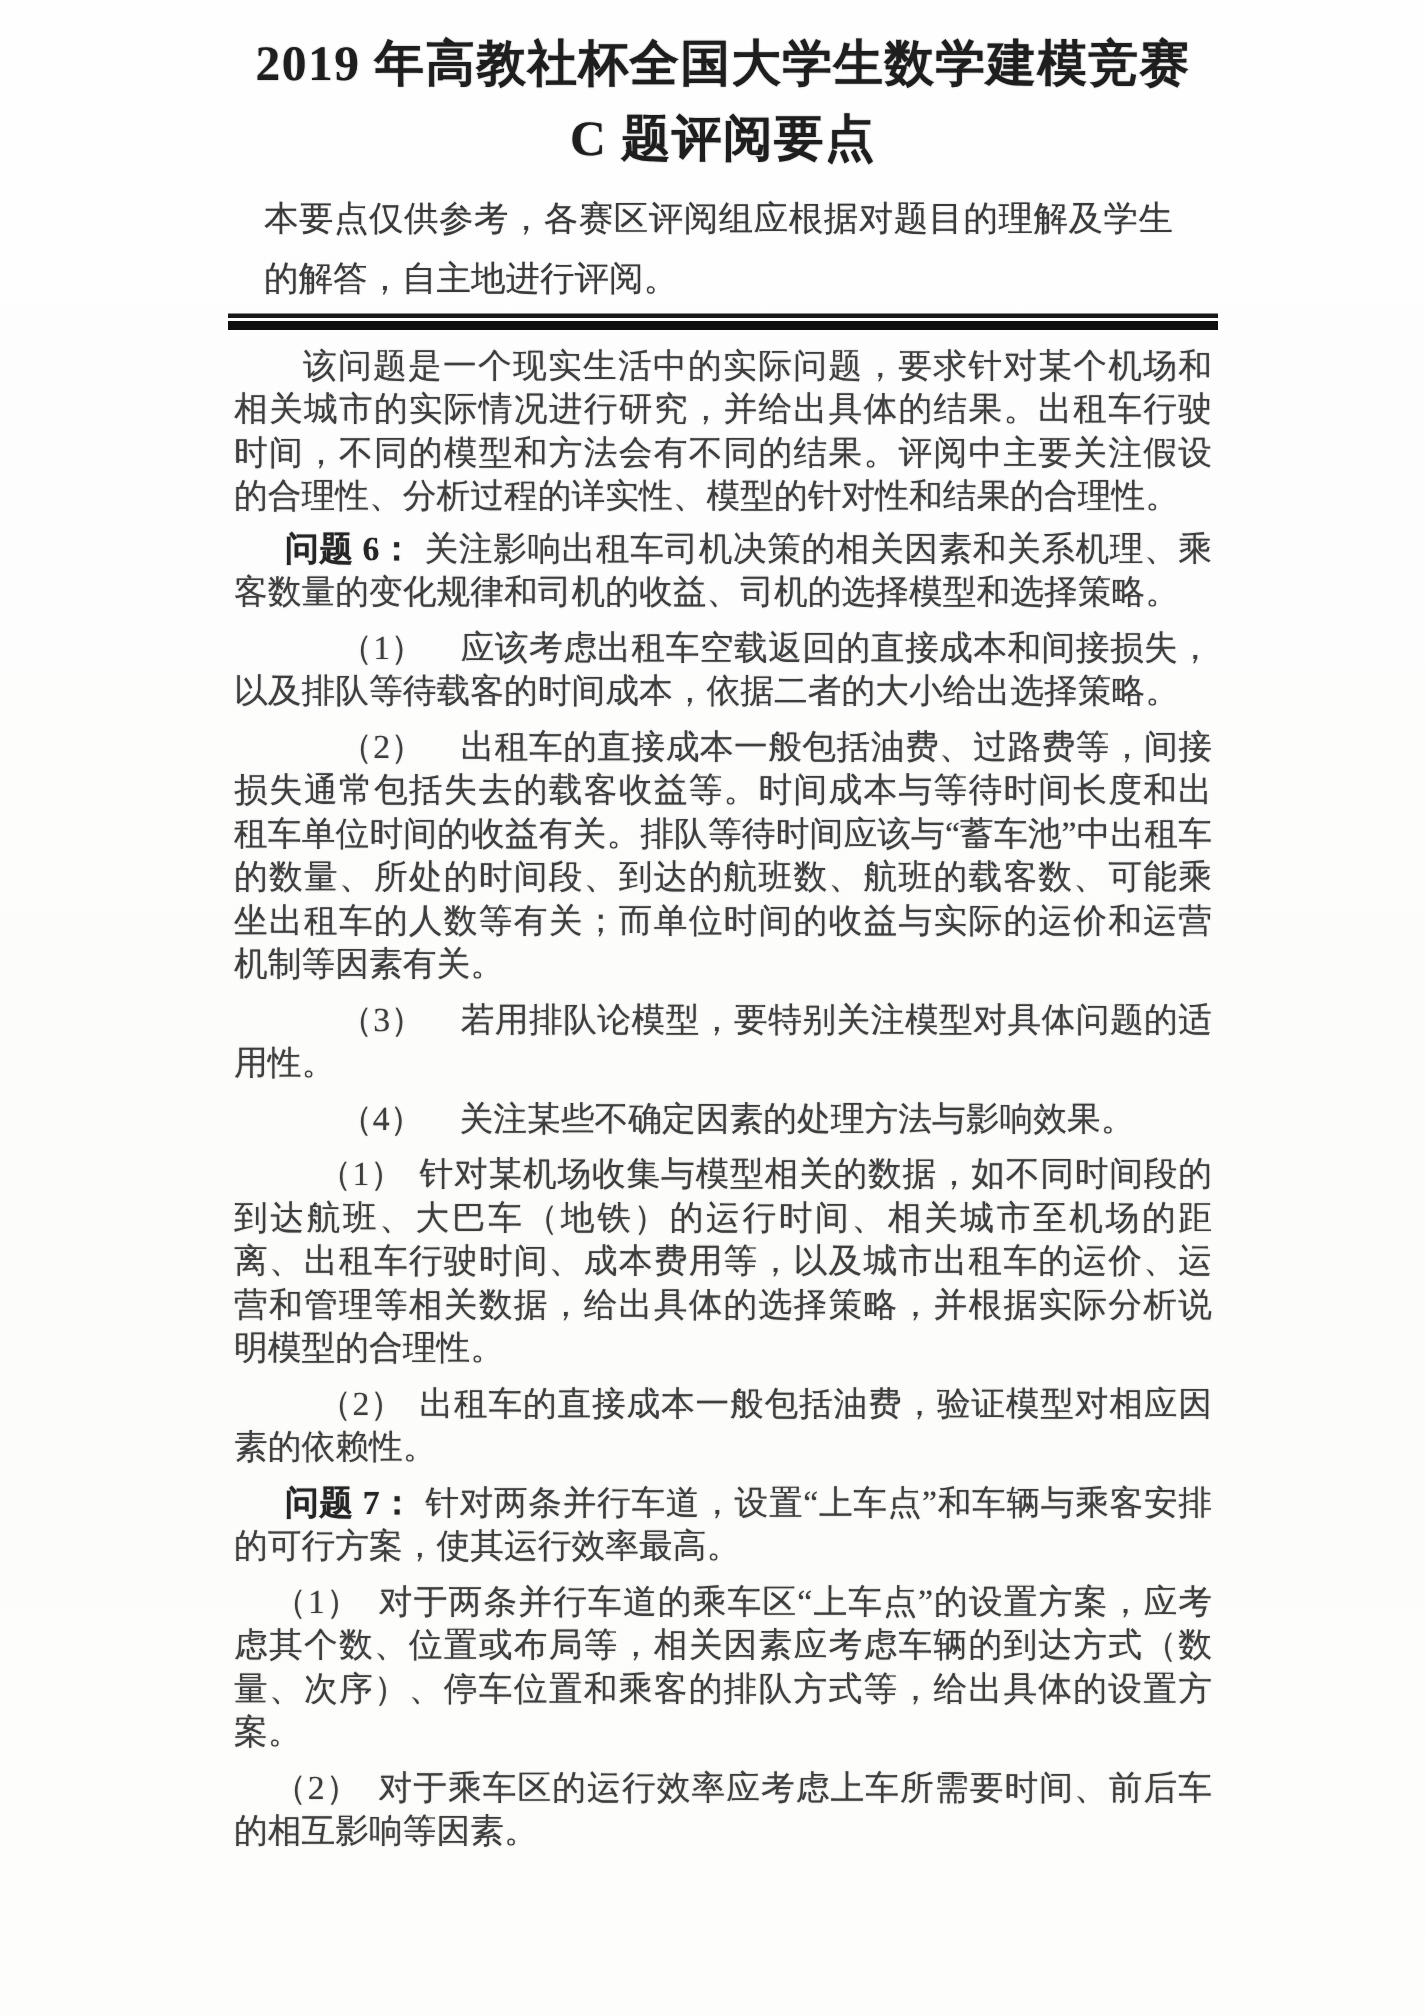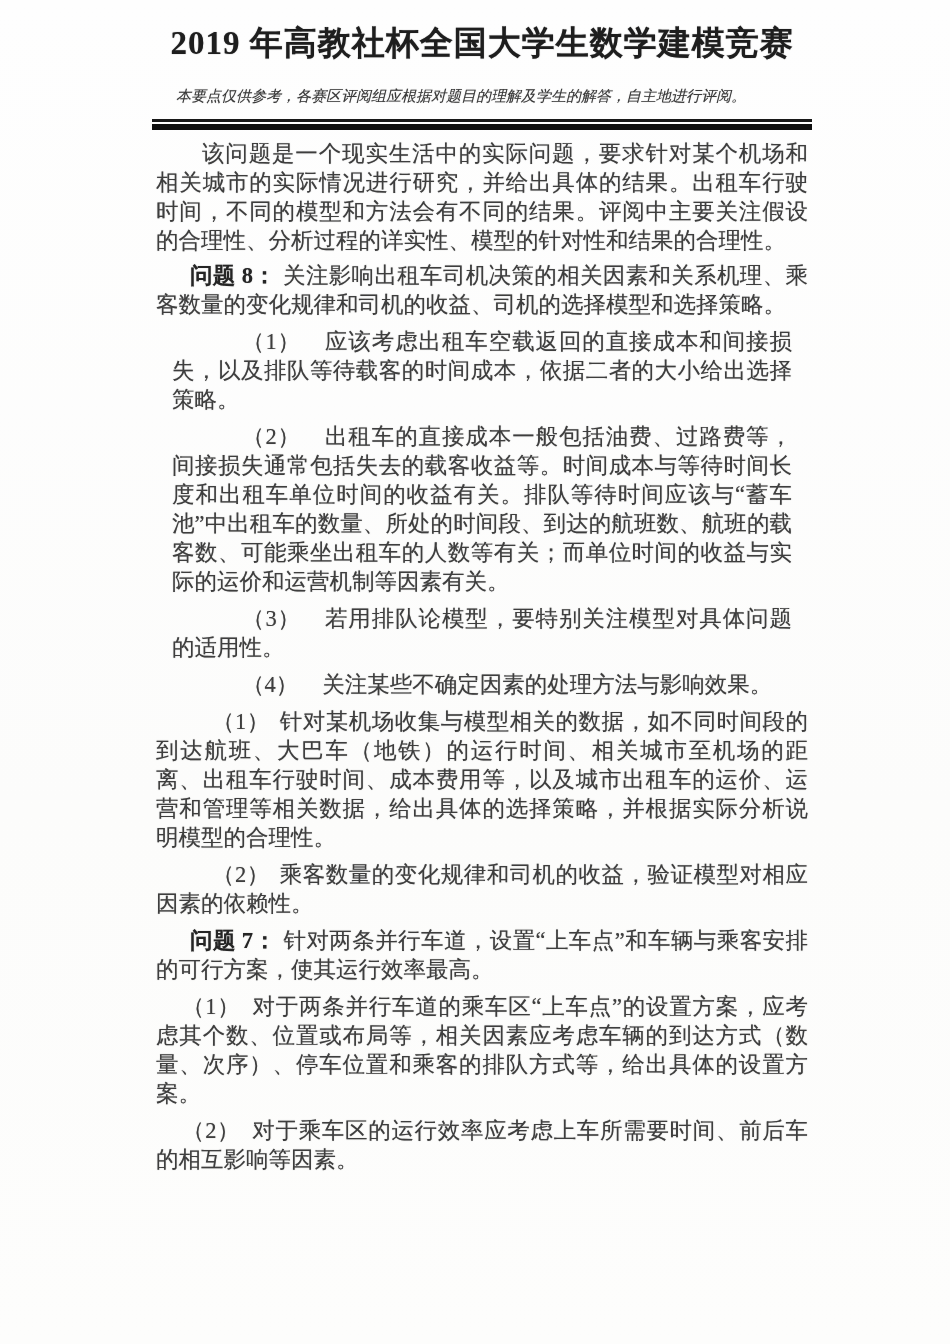--- a/index.html
+++ b/index.html
@@ -29,22 +29,21 @@
     line-height: 50px;
     font-weight: bold;
     color: #1e1e1e;
     letter-spacing: 1px;
     text-shadow: 0 0 1px rgba(20,20,20,0.55);
   }
   .title .title-line { display: block; }
   
   .note {
     margin: 8px 26px 0 20px;
-    font-style: italic;
-    font-size: 15px;
+    font-size: 23px;
     line-height: 40px;
     color: #3a3a3a;
     text-align: justify;
     text-shadow: 0 0 0.8px rgba(50,50,50,0.45);
   }
   
   .rule {
     margin: 3px -4px 0 -4px;
   }
   .rule .rule-thin  { height: 3px; background: #181818; }
@@ -56,64 +55,65 @@
     font-size: 22.5px;
     line-height: 29px;
     text-align: justify;
     color: #3e3e3e;
     text-shadow: 0 0 0.9px rgba(55,55,55,0.5);
   }
   .doc-body p { margin: 0; }
   p.intro   { text-indent: 46px; }
   p.problem { text-indent: 34px; margin-top: 6px; }
   .plabel   { font-weight: bold; color: #252525; margin-right: 7px; }
-  p.item1   { text-indent: 70px; margin: 8px 16px; font-family: Liberation Serif, serif; }
+  p.item1   { text-indent: 70px; margin: 8px 0; font-family: Liberation Serif, serif; }
   p.item1 .num { margin-right: 24px; }
   p.item2   { text-indent: 56px; margin: 8px 0; }
   p.item2 .num { margin-right: 10px; }
   p.item3   { text-indent: 26px; margin: 8px 0; }
   p.item3 .num { margin-right: 12px; }
   .num { color: #3e3e3e; }
 </style>
 </head>
 <body>
 
 <div class="page">
 
   <h1 class="title">
     <span class="title-line">2019 年高教社杯全国大学生数学建模竞赛</span>
+    <span class="title-line">C 题评阅要点</span>
   </h1>
 
   <p class="note">本要点仅供参考，各赛区评阅组应根据对题目的理解及学生的解答，自主地进行评阅。</p>
 
   <div class="rule">
     <div class="rule-thin"></div>
     <div class="rule-gap"></div>
     <div class="rule-thick"></div>
   </div>
 
   <div class="doc-body">
 
     <p class="intro"><span>该问题是一个现实生活中的实际问题，要求针对某个机场和相关城市的实际情况进行研究，并给出具体的结果。出租车行驶时间，不同的模型和方法会有不同的结果。评阅中主要关注假设的合理性、分析过程的详实性、模型的针对性和结果的合理性。</span></p>
 
-    <p class="problem"><b class="plabel">问题 8：</b><span>关注影响出租车司机决策的相关因素和关系机理、乘客数量的变化规律和司机的收益、司机的选择模型和选择策略。</span></p>
+    <p class="problem"><b class="plabel">问题 6：</b><span>关注影响出租车司机决策的相关因素和关系机理、乘客数量的变化规律和司机的收益、司机的选择模型和选择策略。</span></p>
 
     <p class="item1"><span class="num">（1）</span><span>应该考虑出租车空载返回的直接成本和间接损失，以及排队等待载客的时间成本，依据二者的大小给出选择策略。</span></p>
 
     <p class="item1"><span class="num">（2）</span><span>出租车的直接成本一般包括油费、过路费等，间接损失通常包括失去的载客收益等。时间成本与等待时间长度和出租车单位时间的收益有关。排队等待时间应该与“蓄车池”中出租车的数量、所处的时间段、到达的航班数、航班的载客数、可能乘坐出租车的人数等有关；而单位时间的收益与实际的运价和运营机制等因素有关。</span></p>
 
     <p class="item1"><span class="num">（3）</span><span>若用排队论模型，要特别关注模型对具体问题的适用性。</span></p>
 
     <p class="item1"><span class="num">（4）</span><span>关注某些不确定因素的处理方法与影响效果。</span></p>
 
 
 
     <p class="item2"><span class="num">（1）</span><span>针对某机场收集与模型相关的数据，如不同时间段的到达航班、大巴车（地铁）的运行时间、相关城市至机场的距离、出租车行驶时间、成本费用等，以及城市出租车的运价、运营和管理等相关数据，给出具体的选择策略，并根据实际分析说明模型的合理性。</span></p>
 
-    <p class="item2"><span class="num">（2）</span><span>乘客数量的变化规律和司机的收益，验证模型对相应因素的依赖性。</span></p>
+    <p class="item2"><span class="num">（2）</span><span>出租车的直接成本一般包括油费，验证模型对相应因素的依赖性。</span></p>
 
     <p class="problem"><b class="plabel">问题 7：</b><span>针对两条并行车道，设置“上车点”和车辆与乘客安排的可行方案，使其运行效率最高。</span></p>
 
     <p class="item3"><span class="num">（1）</span><span>对于两条并行车道的乘车区“上车点”的设置方案，应考虑其个数、位置或布局等，相关因素应考虑车辆的到达方式（数量、次序）、停车位置和乘客的排队方式等，给出具体的设置方案。</span></p>
 
     <p class="item3"><span class="num">（2）</span><span>对于乘车区的运行效率应考虑上车所需要时间、前后车的相互影响等因素。</span></p>
 
   </div>
 </div>
 

